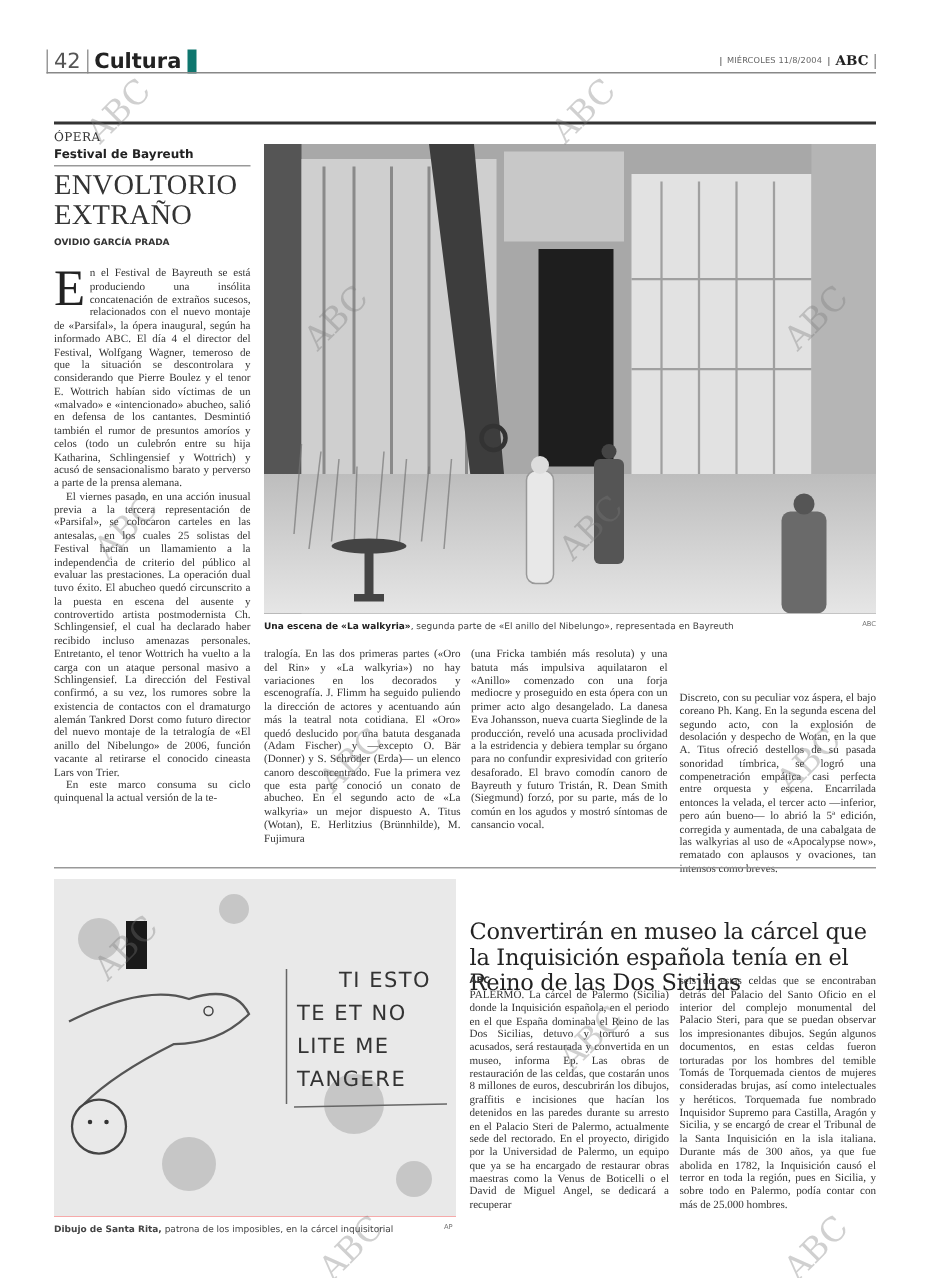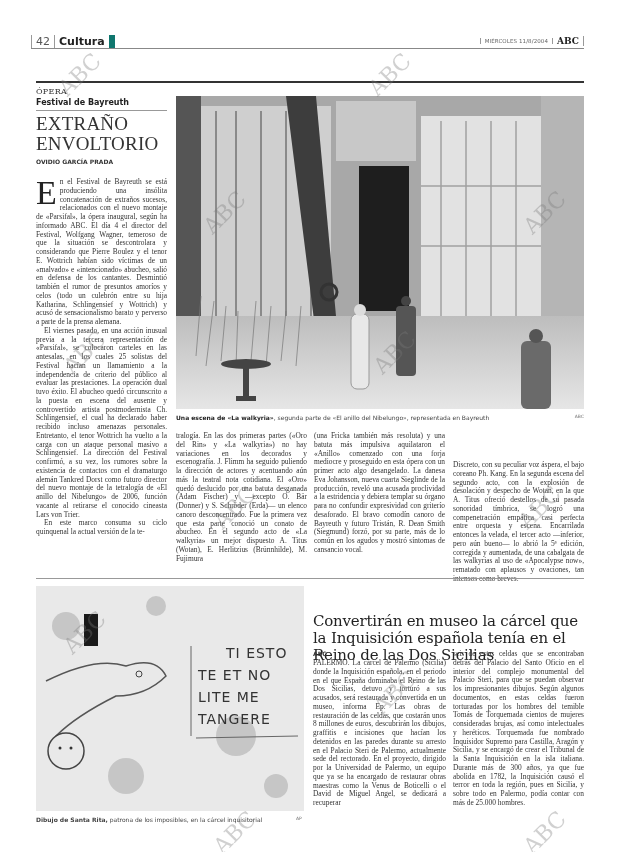--- a/index.html
+++ b/index.html
@@ -1,19 +1,19 @@
 <!DOCTYPE html>
 <html><head>
 <meta charset="utf-8">
 <style>
   html, body { margin: 0; padding: 0; background: #fff; }
   body { width: 620px; height: 852px; position: relative; overflow: hidden; font-family: "DejaVu Serif", serif; color: #2a2a2a; }
   .abs { position: absolute; }
   
-  .hdr-left { left: 31px; top: 34px; height: 14px; display: flex; align-items: center; font-family: "DejaVu Sans", sans-serif; font-size: 11px; }
+  .hdr-left { left: 31px; top: 34px; height: 14px; display: flex; align-items: center; font-family: "DejaVu Sans", sans-serif; font-size: 14px; }
   .hdr-left .num { padding: 0 4px; border-left: 1px solid #999; border-right: 1px solid #999; color: #555; }
   .hdr-left .sec { padding: 0 4px; font-weight: bold; border-right: 6px solid #0f766e; color: #222; }
   .hdr-rule { left: 31px; top: 48px; width: 553px; height: 1px; background: #888; }
   .hdr-right { right: 36px; top: 34px; height: 14px; display: flex; align-items: center; font-family: "DejaVu Sans", sans-serif; }
   .hdr-right .date { font-size: 5.5px; color: #666; padding: 0 4px; border-left: 1px solid #999; border-right: 1px solid #999; letter-spacing: 0.1px; }
   .hdr-right .brand { font-family: "DejaVu Serif", serif; font-weight: bold; font-size: 9px; padding: 0 4px; border-right: 1px solid #999; color: #222; }
   .top-rule { left: 36px; top: 81px; width: 548px; height: 2px; background: #333; }
   
   .kicker { left: 36px; top: 87px; font-size: 8px; color: #333; letter-spacing: 0.3px; }
   .subkick { left: 36px; top: 98px; font-family: "DejaVu Sans", sans-serif; font-weight: bold; font-size: 8px; color: #222; }
@@ -48,22 +48,22 @@
 <div class="abs hdr-right">
   <span class="date">MIÉRCOLES 11/8/2004</span>
   <span class="brand">ABC</span>
 </div>
 <div class="abs top-rule"></div>
 
 <div class="abs kicker">ÓPERA</div>
 <div class="abs subkick">Festival de Bayreuth</div>
 <div class="abs subrule"></div>
 <div class="abs headline">
+  <div>ENVOLTORIO</div>
   <div>EXTRAÑO</div>
-  <div>ENVOLTORIO</div>
 </div>
 <div class="abs byline">OVIDIO GARCÍA PRADA</div>
 
 <div class="abs col" style="left:36px; top:178px; width:131px; height:400px;">
   <p class="first"><span class="dropcap">E</span><span>n el Festival de Bayreuth se está produciendo una insólita concatenación de extraños sucesos, relacionados con el nuevo montaje de «Parsifal», la ópera inaugural, según ha informado ABC. El día 4 el director del Festival, Wolfgang Wagner, temeroso de que la situación se descontrolara y considerando que Pierre Boulez y el tenor E. Wottrich habían sido víctimas de un «malvado» e «intencionado» abucheo, salió en defensa de los cantantes. Desmintió también el rumor de presuntos amoríos y celos (todo un culebrón entre su hija Katharina, Schlingensief y Wottrich) y acusó de sensacionalismo barato y perverso a parte de la prensa alemana.</span></p>
   <p>El viernes pasado, en una acción inusual previa a la tercera representación de «Parsifal», se colocaron carteles en las antesalas, en los cuales 25 solistas del Festival hacían un llamamiento a la independencia de criterio del público al evaluar las prestaciones. La operación dual tuvo éxito. El abucheo quedó circunscrito a la puesta en escena del ausente y controvertido artista postmodernista Ch. Schlingensief, el cual ha declarado haber recibido incluso amenazas personales. Entretanto, el tenor Wottrich ha vuelto a la carga con un ataque personal masivo a Schlingensief. La dirección del Festival confirmó, a su vez, los rumores sobre la existencia de contactos con el dramaturgo alemán Tankred Dorst como futuro director del nuevo montaje de la tetralogía de «El anillo del Nibelungo» de 2006, función vacante al retirarse el conocido cineasta Lars von Trier.</p>
   <p>En este marco consuma su ciclo quinquenal la actual versión de la te-</p>
 </div>
 
 <div class="abs photo1">

